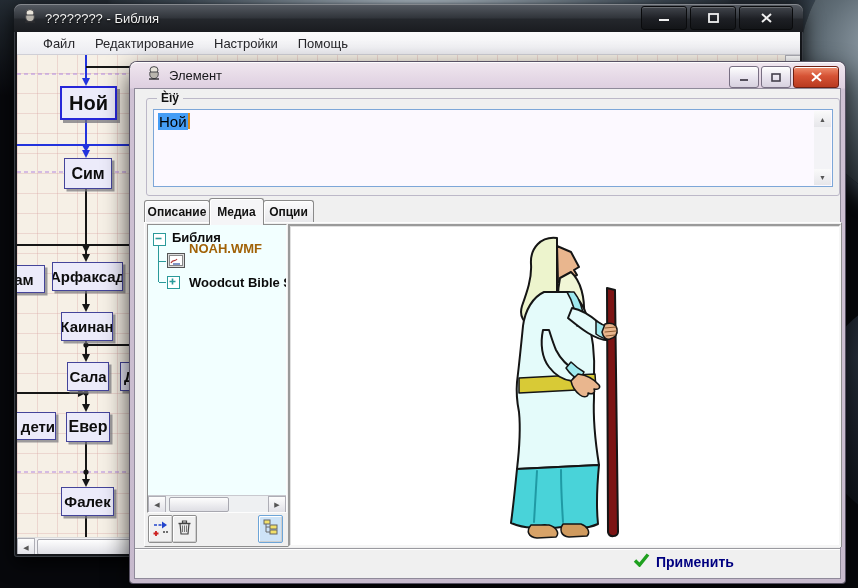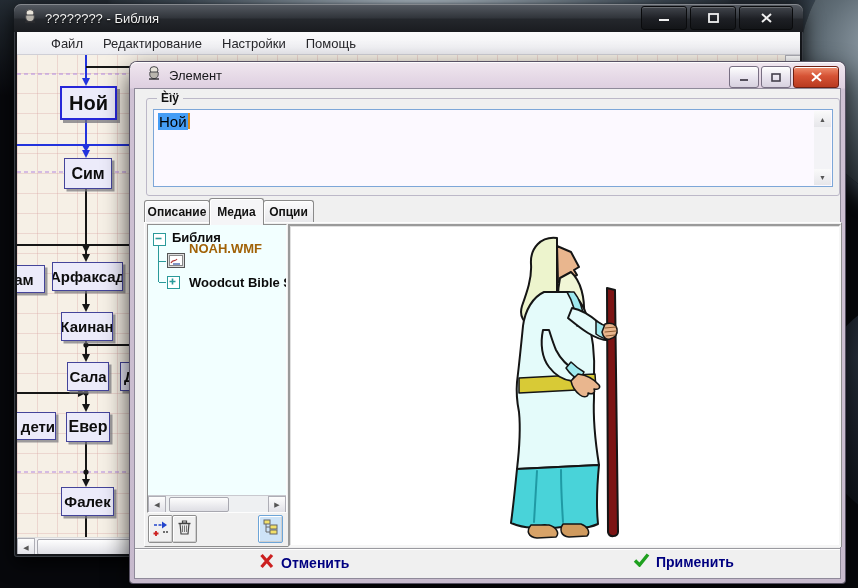--- a/index.html
+++ b/index.html
@@ -28,21 +28,21 @@
   .mw-title{color:#f2f2f2;font-size:13px;margin-left:7px;text-shadow:0 1px 2px #000;white-space:nowrap;}
   .mw-buttons{position:absolute;right:10px;top:2px;display:flex;gap:3px;}
   .mw-btn{width:44px;height:22px;border:1px solid #0a0b0d;border-radius:3px;
     background:linear-gradient(#41454c,#1d1f24 55%,#131518);
     box-shadow:inset 0 1px 0 rgba(255,255,255,.22);
     display:flex;align-items:center;justify-content:center;}
   .mw-btn.close{width:52px;}
   .mw-btn svg{display:block;}
   .mw-body{position:absolute;left:3px;right:3px;top:28px;bottom:3px;background:#f0f0f0;overflow:hidden;}
   .mw-menubar{height:22px;background:linear-gradient(#fbfbfc,#ececf1);border-bottom:1px solid #cfcfd6;
-    display:flex;align-items:center;padding-left:24px;}
+    display:flex;align-items:center;padding-left:16px;}
   .menu-item{padding:2px 10px;font-size:13px;color:#26262a;white-space:nowrap;}
   .mw-client{position:absolute;left:0;right:0;top:23px;bottom:0;overflow:hidden;
     background-color:#f6f0e6;
     background-image:
       repeating-linear-gradient(0deg,rgba(214,158,158,.32) 0 1px,transparent 1px 20px),
       repeating-linear-gradient(90deg,rgba(214,158,158,.32) 0 1px,transparent 1px 20px);}
   .connector-svg{position:absolute;left:0;top:0;}
 
   .gnode{position:absolute;display:flex;align-items:center;justify-content:center;
     background:#ecebfa;border:1px solid #44449a;color:#0d0d0d;font-weight:bold;font-size:15px;
@@ -378,26 +378,20 @@
       <svg width="16" height="16" viewBox="0 0 16 16">
           <rect x="1" y="1" width="6" height="4" fill="#f2e068" stroke="#666"></rect>
           <path d="M3,5 V13 M3,8 H7 M3,13 H7" stroke="#666" fill="none"></path>
           <rect x="7" y="6" width="7" height="4" fill="#f2e068" stroke="#666"></rect>
           <rect x="7" y="11" width="7" height="4" fill="#f2e068" stroke="#666"></rect>
         </svg>
     </span>
   </div>
 
   <div class="dlg-footer">
-    <button class="footer-btn" style="left:118px;">
-      <span><svg width="16" height="16" viewBox="0 0 16 16">
-            <path d="M2.5,2 L13,14 M13,2 L2.5,14" stroke="#cc2020" stroke-width="3.2"></path>
-          </svg></span>
-      <span>Отменить</span>
-    </button>
     <button class="footer-btn" style="left:492px;">
       <span><svg width="17" height="14" viewBox="0 0 17 14">
             <path d="M2,7.5 L6.5,12 L15,1.5" stroke="#1fa01f" stroke-width="3.4" fill="none"></path>
           </svg></span>
       <span>Применить</span>
     </button>
   </div>
 </div>
 
 </body></html>

